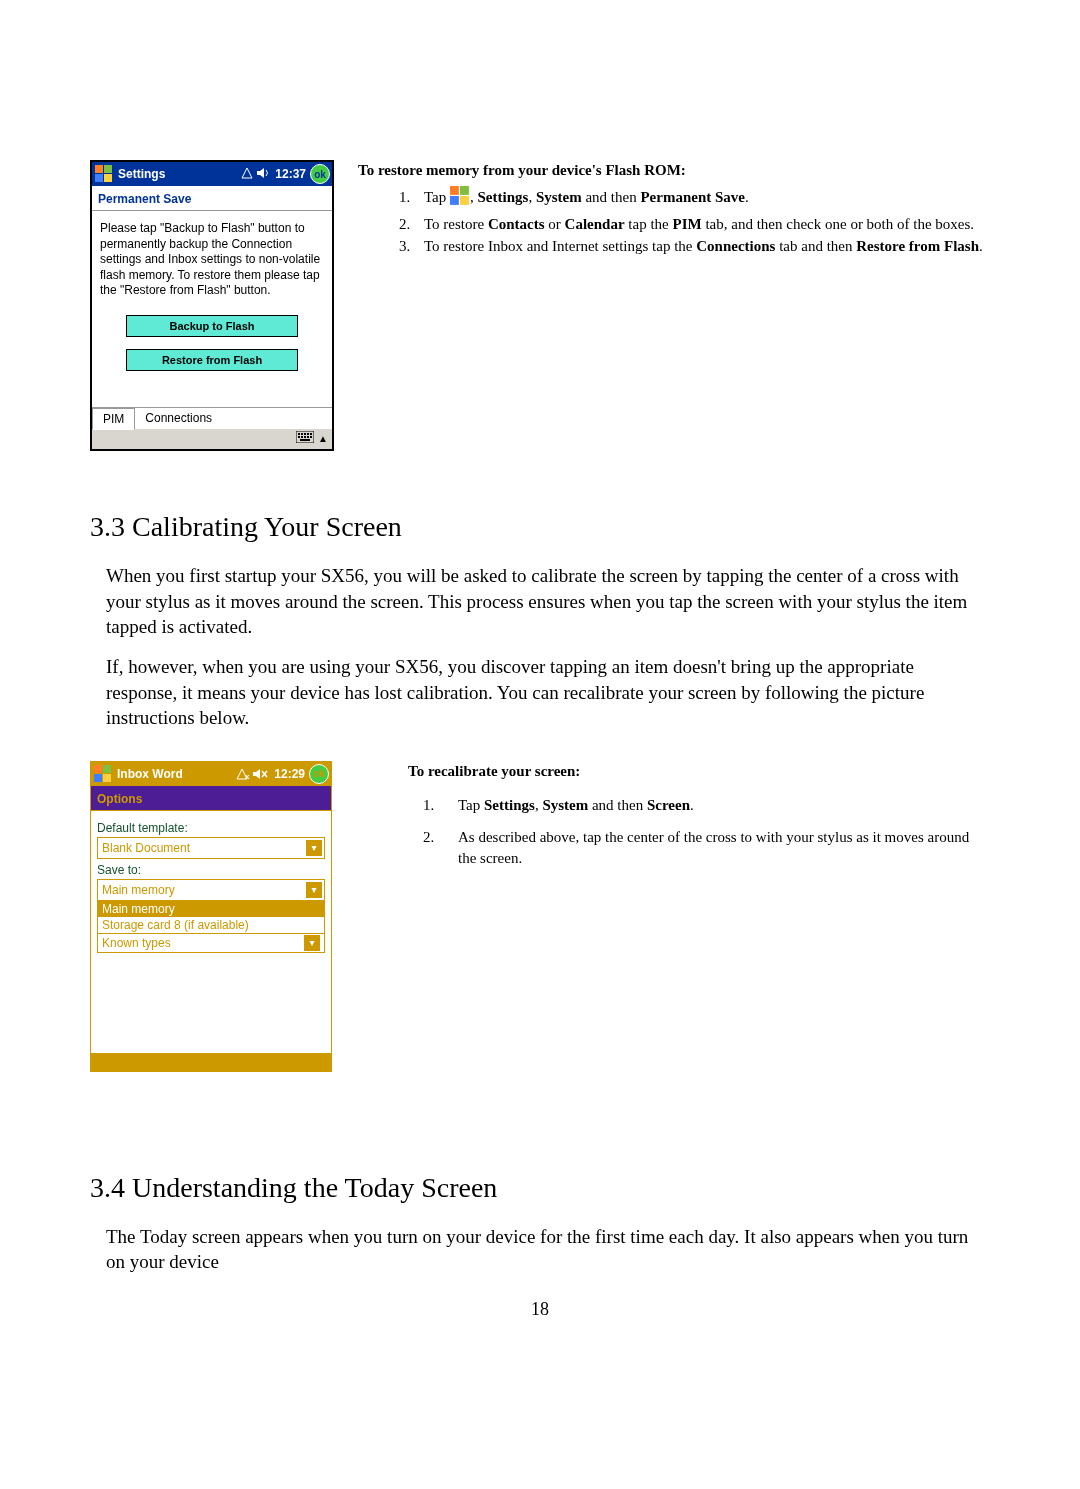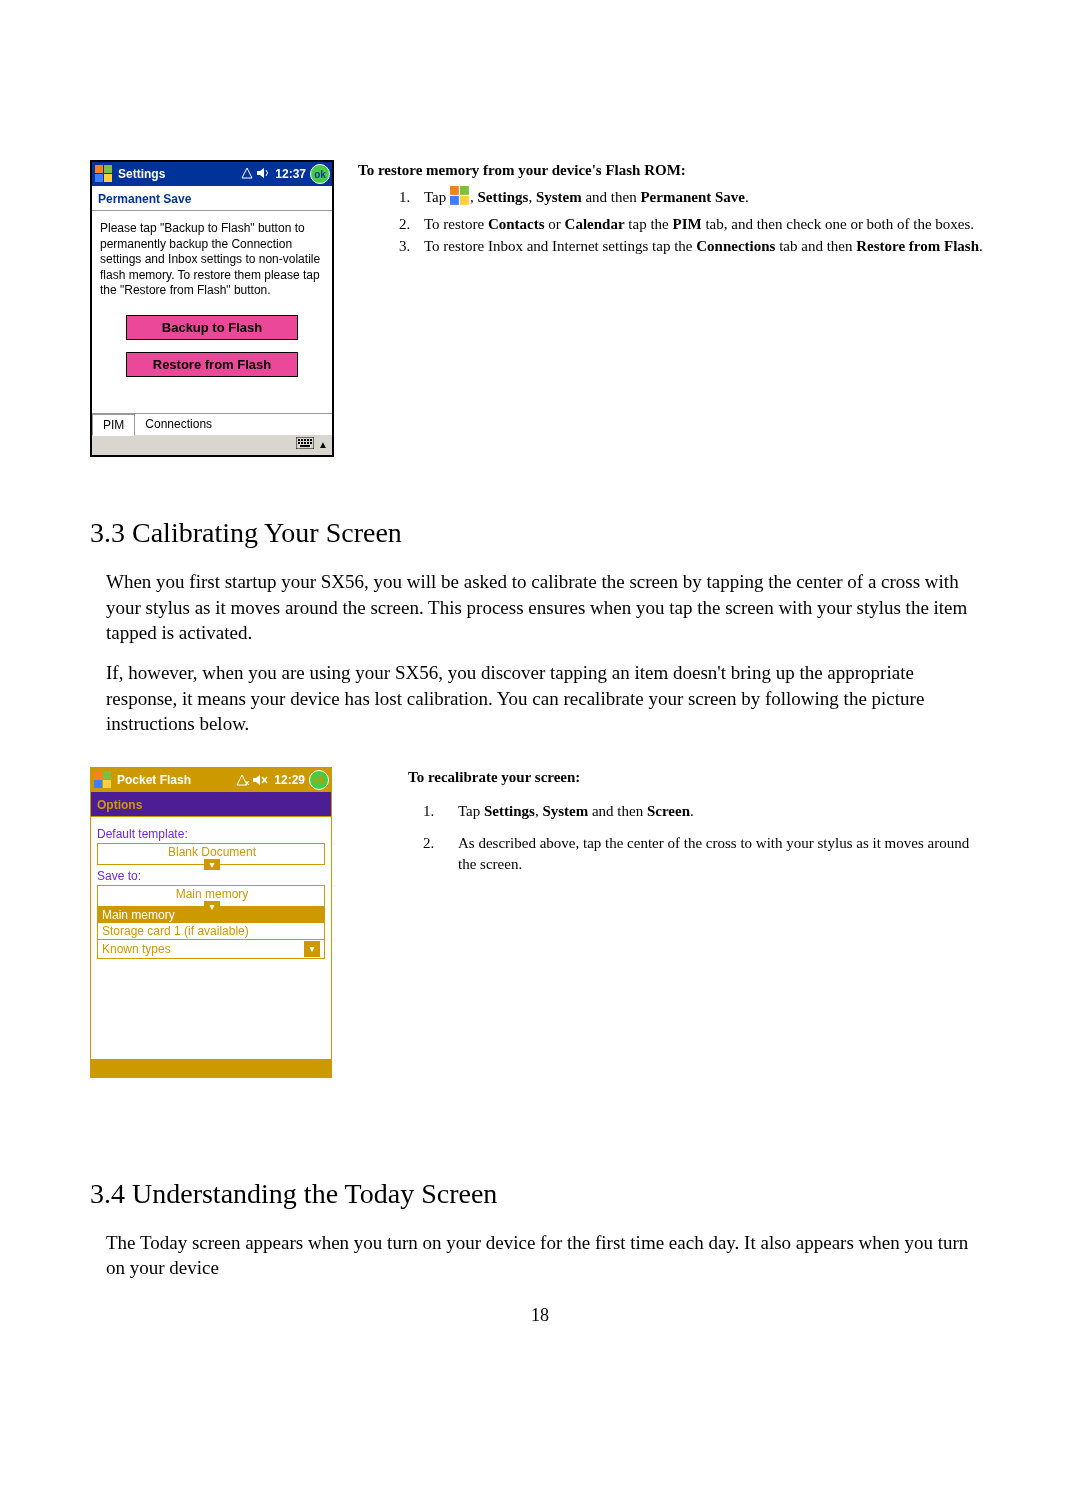--- a/index.html
+++ b/index.html
@@ -66,24 +66,24 @@
   .pda .body-text {
     padding: 10px 8px;
     font-size: 12px;
     line-height: 1.3;
   }
   .pda .btn-row { text-align: center; padding: 6px 0; }
   .pda .ppc-btn {
     display: inline-block;
     min-width: 150px;
     border: 1px solid #000;
-    background: #ec4899;
+    background: #5eead4;
     padding: 4px 10px;
     font-weight: bold;
-    font-size: 13px;
+    font-size: 11px;
   }
   .pda .tabs {
     display: flex;
     border-top: 1px solid #999;
     margin-top: 30px;
   }
   .pda .tab {
     padding: 3px 10px;
     font-size: 12px;
   }
@@ -125,26 +125,26 @@
   .pda2 .titlebar .ok-button {
     width:18px;height:18px;border-radius:50%;
     background:#44cc44;color:#cc9900;font-size:10px;font-weight:bold;
     display:flex;align-items:center;justify-content:center;border:1px solid #fff;
   }
   .pda2 .subheader {
     color:#cc9900;font-weight:bold;padding:6px 6px 4px 6px;
     border-bottom:1px solid #cc9900;background:#4c1d95;
   }
   .pda2 .form { background:#fff; padding:6px 6px 100px 6px; }
-  .pda2 .lbl { color:#6d28d9; font-size:12px; margin-top:4px; }
+  .pda2 .lbl { color:#14532d; font-size:12px; margin-top:4px; }
   .pda2 .combo {
     border:1px solid #cc9900;
     display:flex;align-items:center;justify-content:space-between;
     padding:1px 2px 1px 4px;margin-top:2px;
-    color:#cc9900;height:18px;flex-direction:column;
+    color:#cc9900;height:18px;
   }
   .pda2 .combo .arrow {
     width:16px;height:16px;background:#cc9900;color:#fff;
     display:flex;align-items:center;justify-content:center;font-size:10px;
   }
   .pda2 .dropdown-list {
     border:1px solid #cc9900;border-top:none;
   }
   .pda2 .dropdown-list .opt {
     color:#cc9900;padding:1px 4px;font-size:12px;
@@ -261,21 +261,21 @@
     <div class="pda2">
       <div class="titlebar">
         <span class="start-icon" style="width:20px;display:flex;align-items:center;justify-content:center;">
           <svg width="18" height="18" viewBox="0 0 18 18">
               <rect x="0" y="0" width="8" height="8" fill="#ff7f27"></rect>
               <rect x="9" y="0" width="8" height="8" fill="#7fbf3f"></rect>
               <rect x="0" y="9" width="8" height="8" fill="#3f7fff"></rect>
               <rect x="9" y="9" width="8" height="8" fill="#ffcf3f"></rect>
             </svg>
         </span>
-        <span class="title-text">Pocket Flash</span>
+        <span class="title-text">Inbox Word</span>
         <span style="display:flex;align-items:center;">
           <svg width="14" height="12" viewBox="0 0 14 12">
               <path d="M1 11 L6 1 L11 11 Z" fill="none" stroke="#fff" stroke-width="1"></path>
               <text x="9" y="11" font-size="8" fill="#fff">x</text>
             </svg>
         </span>
         <span style="display:flex;align-items:center;padding:0 2px;">
           <svg width="16" height="12" viewBox="0 0 16 12">
               <path d="M1 4 H4 L8 1 V11 L4 8 H1 Z" fill="#fff"></path>
               <path d="M10 3 L15 9 M15 3 L10 9" stroke="#fff" stroke-width="1.5"></path>
@@ -291,21 +291,21 @@
           <span>Blank Document</span>
           <span class="arrow">▾</span>
         </div>
         <div class="lbl">Save to:</div>
         <div class="combo">
           <span>Main memory</span>
           <span class="arrow">▾</span>
         </div>
         <div class="dropdown-list">
           <div class="opt sel">Main memory</div>
-          <div class="opt">Storage card 1 (if available)</div>
+          <div class="opt">Storage card 8 (if available)</div>
           <div class="opt" style="border-top:1px solid #cc9900; display:flex; justify-content:space-between; align-items:center;">
             <span>Known types</span>
             <span style="width:16px;height:16px;background:#cc9900;color:#fff;display:flex;align-items:center;justify-content:center;font-size:10px;">▾</span>
           </div>
         </div>
       </div>
       <div class="bottombar"></div>
     </div>
 
     <div class="instr" style="flex:1;">

